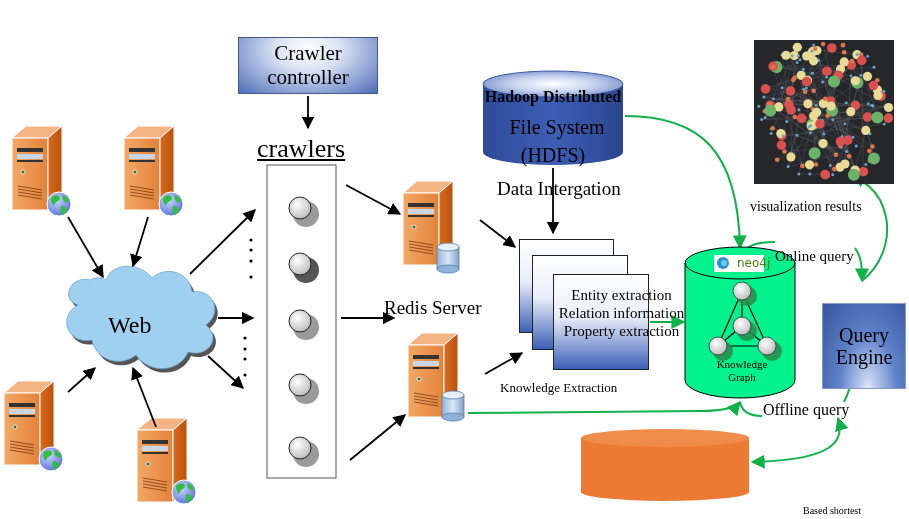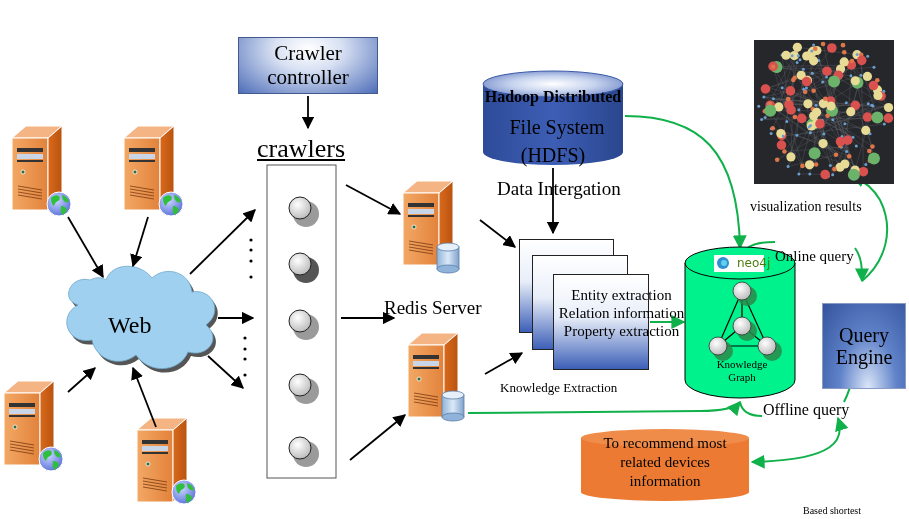--- a/index.html
+++ b/index.html
@@ -535,23 +535,18 @@
 
 <div class="box query-engine">
   <div>
     <div>Query</div>
     <div>Engine</div>
   </div>
 </div>
 
 <div class="lbl" style="left:750px;top:200px;font-size:14px;">visualization results</div>
 
-<div class="lbl" style="left:581px;top:434px;width:168px;font-size:15px;line-height:1.25;">
-  <div>To recommend most</div>
-  <div>related devices</div>
-  <div>information</div>
-</div>
 <div class="lbl" style="left:782px;top:464px;width:100px;font-size:10px;line-height:1.3;margin-top:40px;">
   <div>Based shortest</div>
   <div>path</div>
 </div>
 
 </div>
 
 </body></html>

